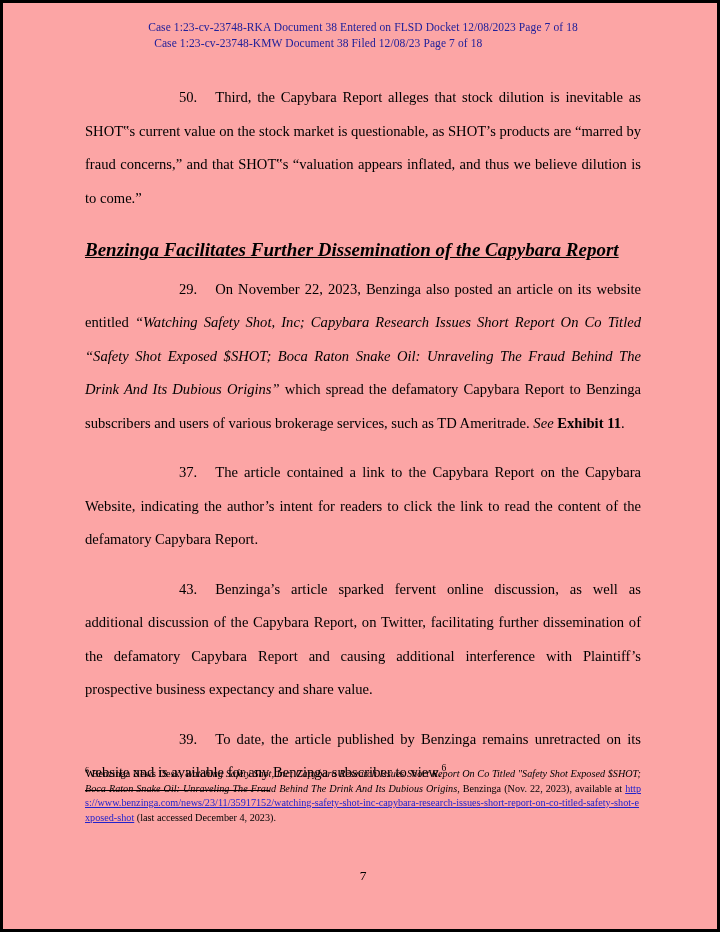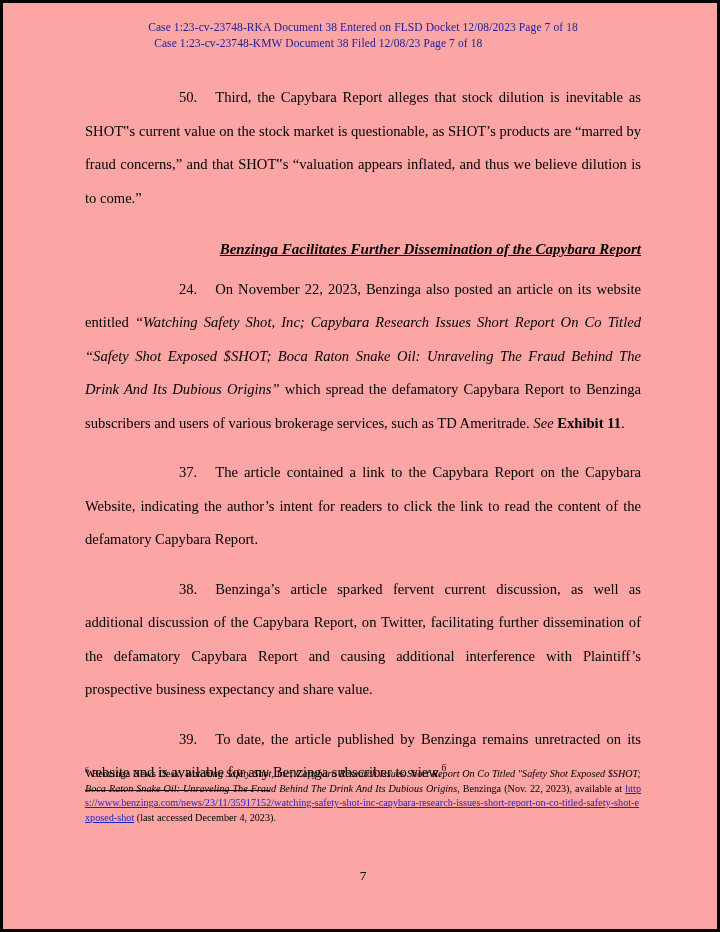--- a/index.html
+++ b/index.html
@@ -59,22 +59,22 @@
   }
   .numlead {
     display: inline-block;
   }
   .gap {
     display: inline-block;
     width: 18px;
   }
   .center-head {
     margin: 18px 0 6px 0;
-    text-align: right;
-    font-size: 15px;
+    text-align: left;
+    font-size: 19px;
     font-style: italic;
     font-weight: bold;
     text-decoration: underline;
     line-height: 33.5px;
   }
   .ital { font-style: italic; }
   .bold { font-weight: bold; font-family: Liberation Serif, serif; }
   sup.fn {
     font-size: 9.5px;
     vertical-align: super;
@@ -131,30 +131,30 @@
 
   <div class="body">
 
     <p class="para">
       <span class="numlead">50.</span><span class="gap"></span><span>Third, the Capybara Report alleges that stock dilution is inevitable as SHOT‟s current value on the stock market is questionable, as SHOT’s products are “marred by fraud concerns,” and that SHOT‟s “valuation appears inflated, and thus we believe dilution is to come.”</span>
     </p>
 
     <div class="center-head">Benzinga Facilitates Further Dissemination of the Capybara Report</div>
 
     <p class="para">
-      <span class="numlead">24.</span><span class="gap"></span><span>On November 22, 2023, Benzinga also posted an article on its website entitled</span>
+      <span class="numlead">29.</span><span class="gap"></span><span>On November 22, 2023, Benzinga also posted an article on its website entitled</span>
       <span class="ital">“Watching Safety Shot, Inc; Capybara Research Issues Short Report On Co Titled “Safety Shot Exposed $SHOT; Boca Raton Snake Oil: Unraveling The Fraud Behind The Drink And Its Dubious Origins”</span><span> which spread the defamatory Capybara Report to Benzinga subscribers and users of various brokerage services, such as TD Ameritrade. </span><span class="ital">See </span><span class="bold">Exhibit 11</span><span>.</span>
     </p>
 
     <p class="para">
       <span class="numlead">37.</span><span class="gap"></span><span>The article contained a link to the Capybara Report on the Capybara Website, indicating the author’s intent for readers to click the link to read the content of the defamatory Capybara Report.</span>
     </p>
 
     <p class="para">
-      <span class="numlead">38.</span><span class="gap"></span><span>Benzinga’s article sparked fervent current discussion, as well as additional discussion of the Capybara Report, on Twitter, facilitating further dissemination of the defamatory Capybara Report and causing additional interference with Plaintiff’s prospective business expectancy and share value.</span>
+      <span class="numlead">43.</span><span class="gap"></span><span>Benzinga’s article sparked fervent online discussion, as well as additional discussion of the Capybara Report, on Twitter, facilitating further dissemination of the defamatory Capybara Report and causing additional interference with Plaintiff’s prospective business expectancy and share value.</span>
     </p>
 
     <p class="para">
       <span class="numlead">39.</span><span class="gap"></span><span>To date, the article published by Benzinga remains unretracted on its website and is available for any Benzinga subscriber to view.</span><sup class="fn">6</sup>
     </p>
 
   </div>
 
   <div class="footnote-rule"></div>
 

